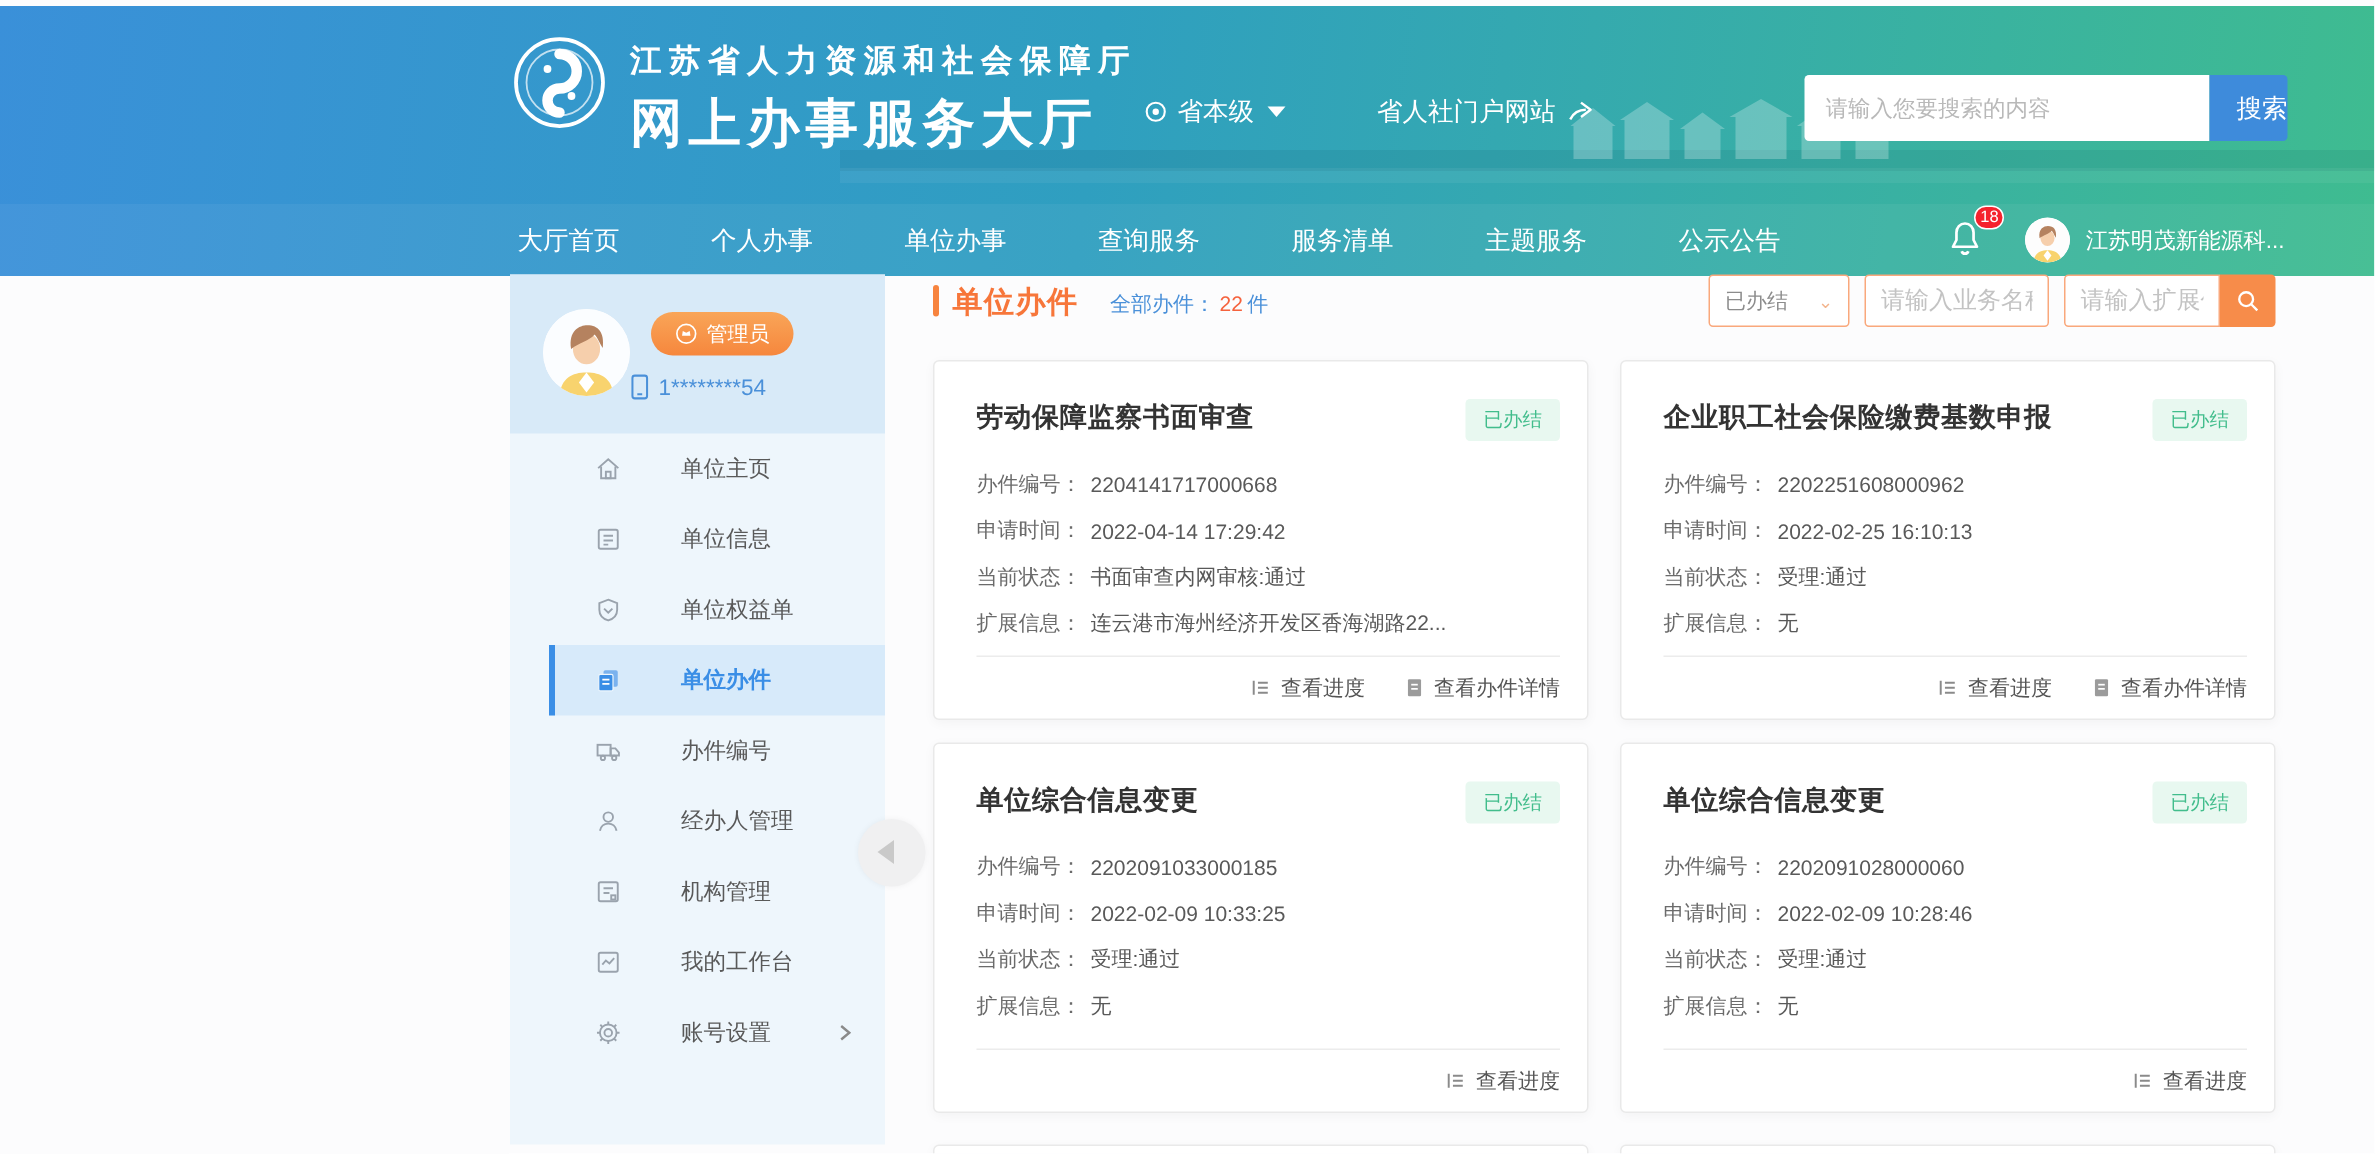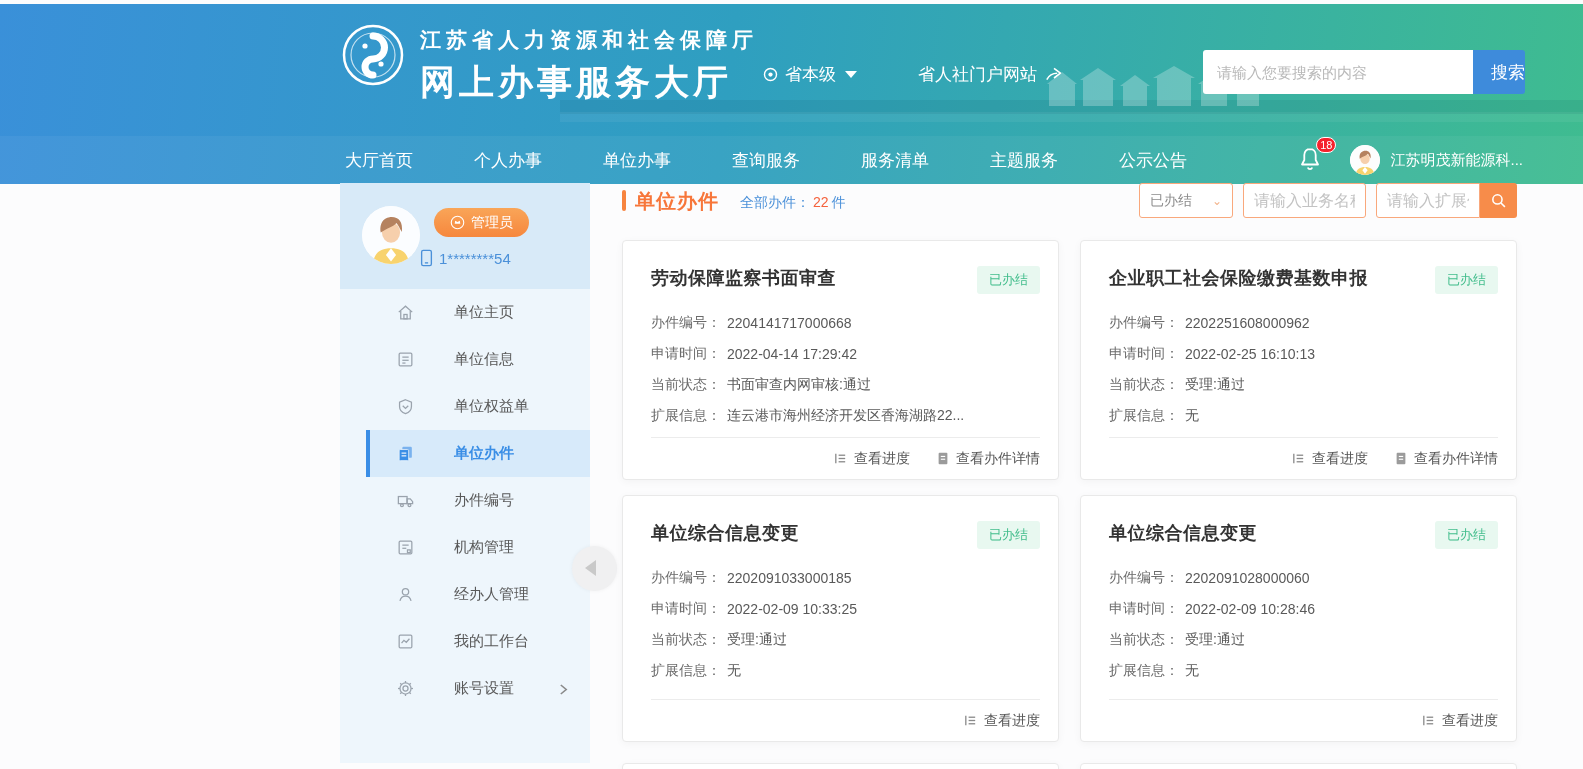--- a/index.html
+++ b/index.html
@@ -279,36 +279,36 @@
               <path d="M14 10 h4 l3 3.5 V16 h-7z"></path>
             <circle cx="7.5" cy="18" r="1.8"></circle>
               <circle cx="17" cy="18" r="1.8"></circle>
           </svg>
         </span>
         <span class="s-label">办件编号</span>
       </div>
       <div class="side-item">
         <span class="s-icon">
           <svg width="19" height="19" viewBox="0 0 24 24" fill="none" stroke="#9aa3ad" stroke-width="1.6">
+            <circle cx="12" cy="8.5" r="4"></circle>
+              <path d="M5 20 c1-4.5 3.5-6 7-6 s6 1.5 7 6"></path>
+          </svg>
+        </span>
+        <span class="s-label">经办人管理</span>
+      </div>
+      <div class="side-item">
+        <span class="s-icon">
+          <svg width="19" height="19" viewBox="0 0 24 24" fill="none" stroke="#9aa3ad" stroke-width="1.6">
             <rect x="4" y="4" width="16" height="16" rx="1.5"></rect>
               <line x1="8" y1="9" x2="16" y2="9"></line>
               <line x1="8" y1="13" x2="13" y2="13"></line>
               <rect x="14.5" y="15" width="3.5" height="3.5"></rect>
           </svg>
         </span>
         <span class="s-label">机构管理</span>
-      </div>
-      <div class="side-item">
-        <span class="s-icon">
-          <svg width="19" height="19" viewBox="0 0 24 24" fill="none" stroke="#9aa3ad" stroke-width="1.6">
-            <circle cx="12" cy="8.5" r="4"></circle>
-              <path d="M5 20 c1-4.5 3.5-6 7-6 s6 1.5 7 6"></path>
-          </svg>
-        </span>
-        <span class="s-label">经办人管理</span>
       </div>
       <div class="side-item">
         <span class="s-icon">
           <svg width="19" height="19" viewBox="0 0 24 24" fill="none" stroke="#9aa3ad" stroke-width="1.6">
             <rect x="4" y="4" width="16" height="16" rx="1.5"></rect>
               <polyline points="7,14 10,10.5 13,13 17,8.5"></polyline>
           </svg>
         </span>
         <span class="s-label">我的工作台</span>
       </div>

